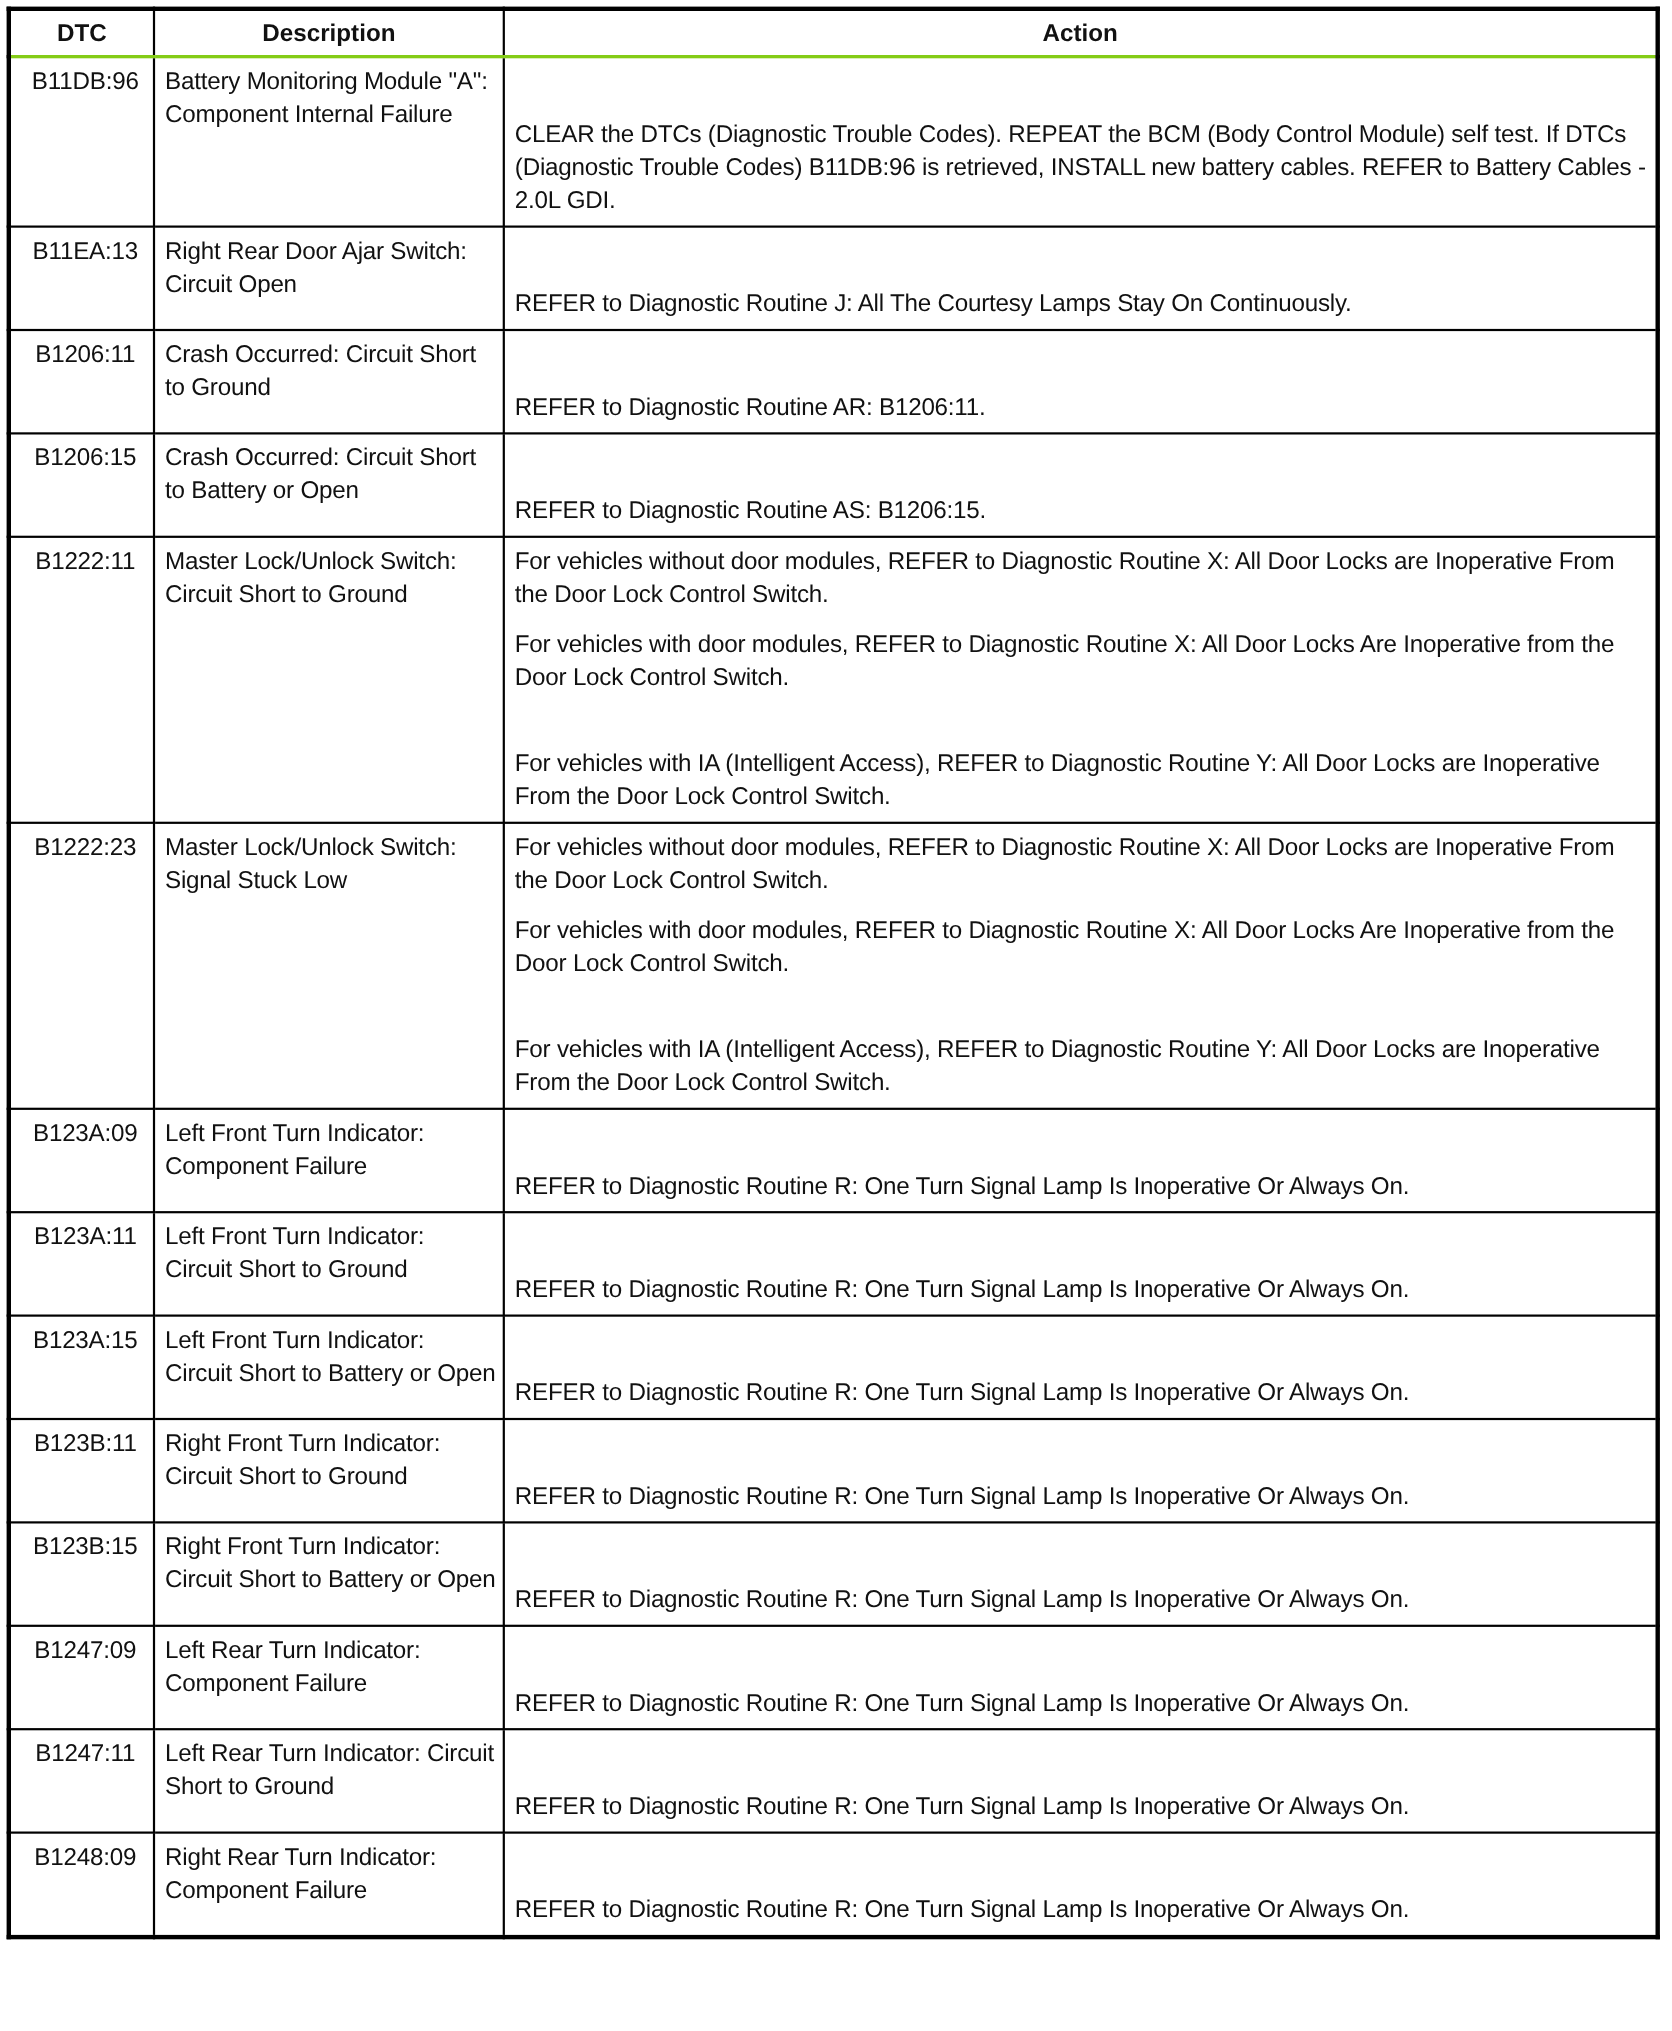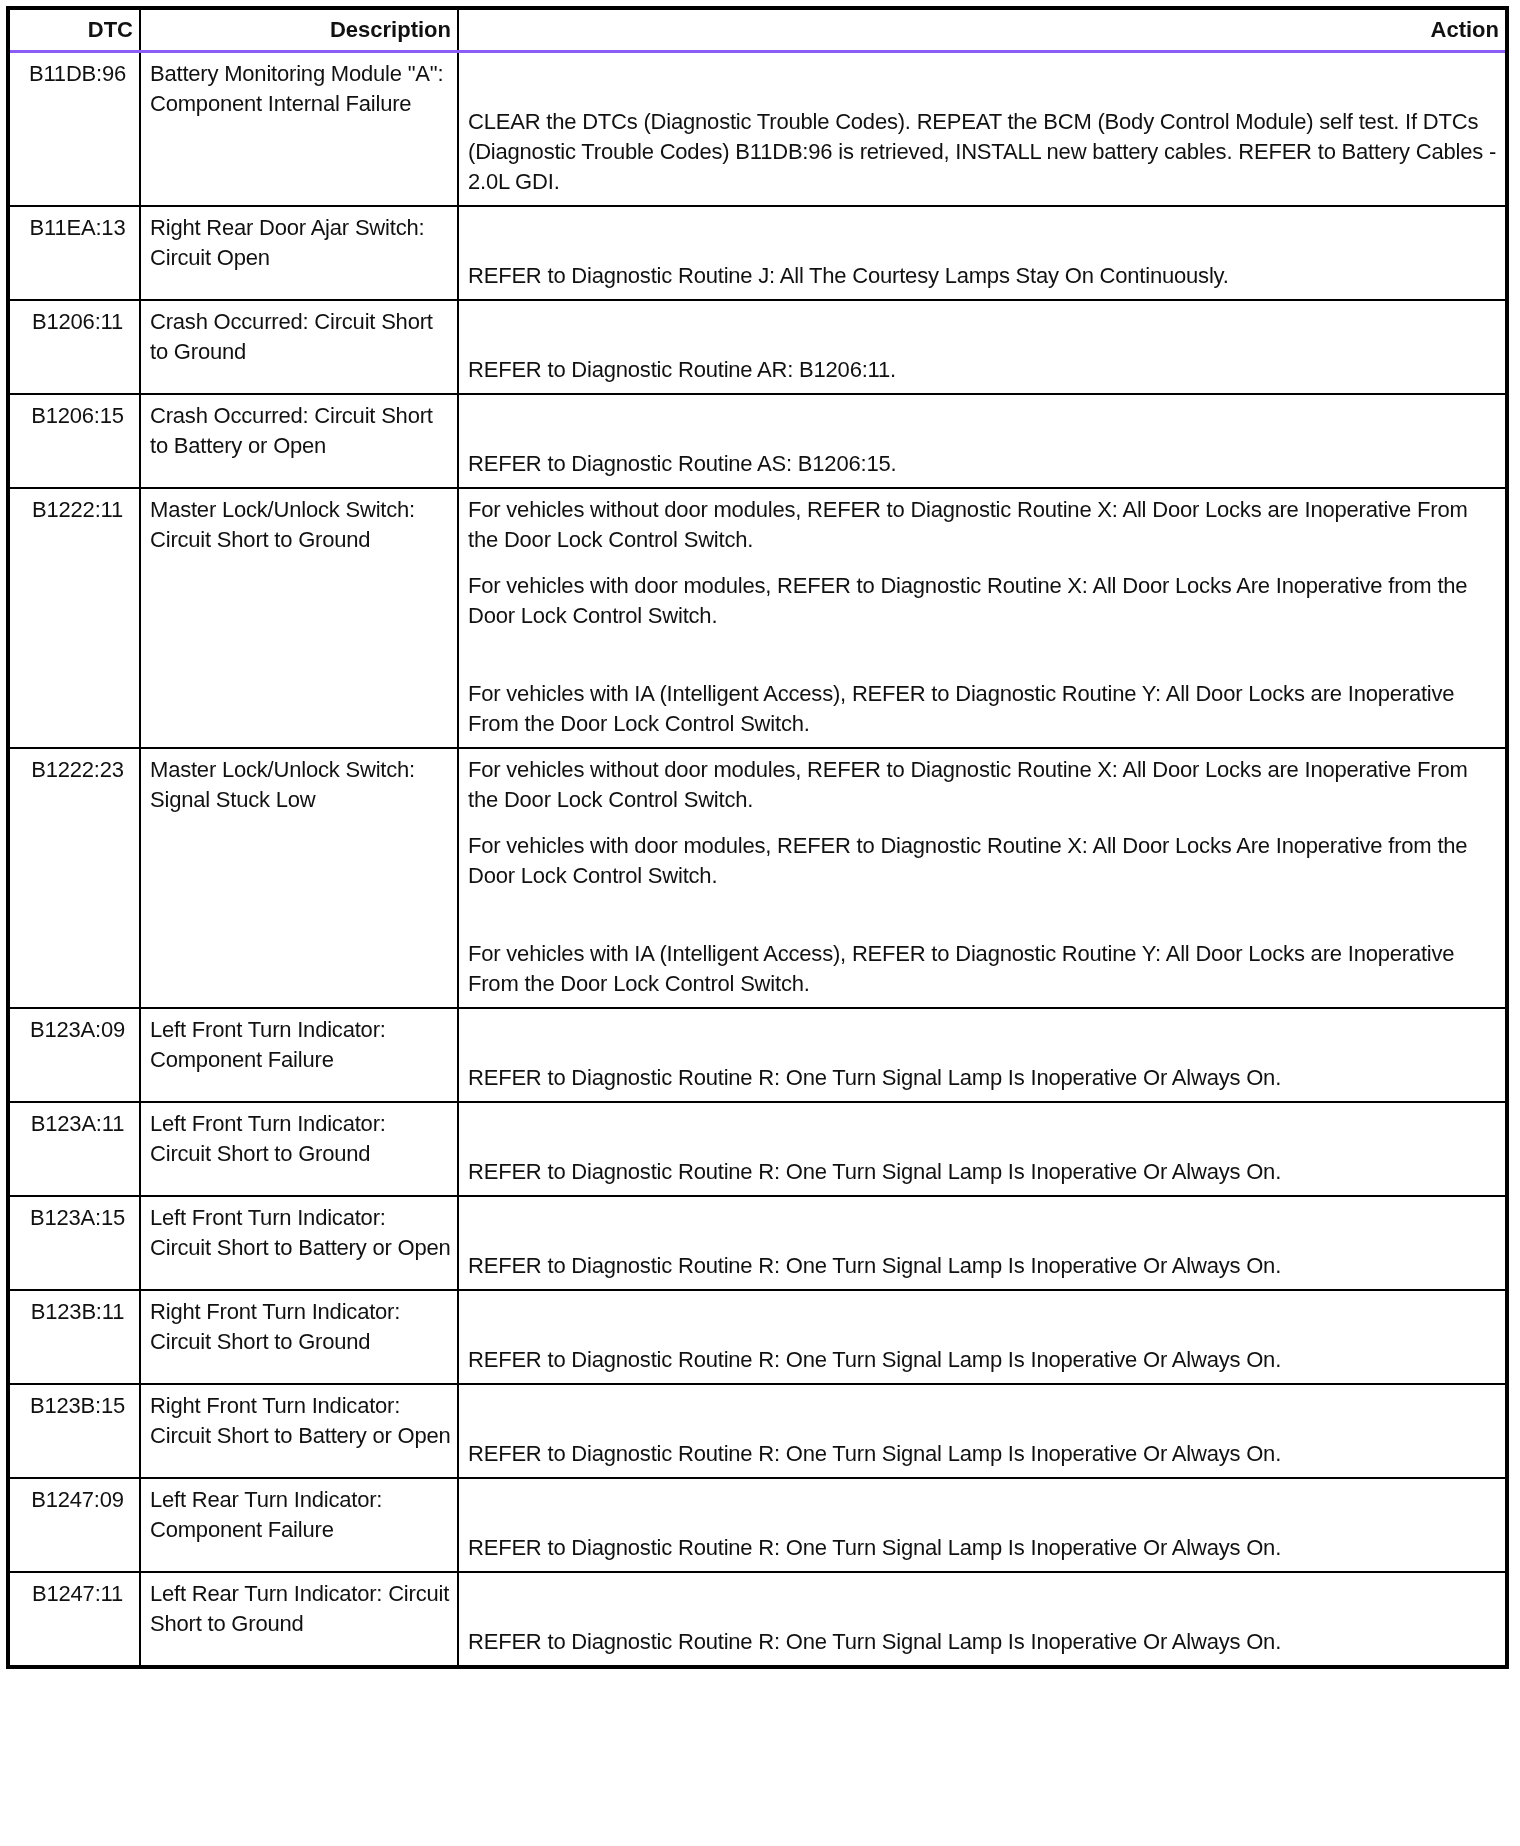--- a/index.html
+++ b/index.html
@@ -25,25 +25,25 @@
       border: 4px solid #000000;
       font-size: 22px;
       line-height: 30px;
     }
     table.dtc-table col.c-dtc { width: 132px; }
     table.dtc-table col.c-desc { width: 318px; }
     table.dtc-table col.c-action { width: auto; }
     table.dtc-table th {
       font-weight: bold;
       font-size: 22px;
-      text-align: right;
+      text-align: center;
       height: 36px;
       padding: 2px 6px;
       border-right: 2px solid #000;
-      border-bottom: 3px solid #8b5cf6;
+      border-bottom: 3px solid #84cc16;
     }
     table.dtc-table td {
       vertical-align: top;
       padding: 6px 6px 8px 9px;
       border-right: 2px solid #000;
       border-bottom: 2px solid #000;
       letter-spacing: -0.2px;
     }
     table.dtc-table td.dtc {
       text-align: center;
@@ -167,14 +167,21 @@
           <p>REFER to Diagnostic Routine R: One Turn Signal Lamp Is Inoperative Or Always On.</p>
         </td>
       </tr>
       <tr class="row-single">
         <td class="dtc">B1247:11</td>
         <td class="desc">Left Rear Turn Indicator: Circuit Short to Ground</td>
         <td class="action">
           <p>REFER to Diagnostic Routine R: One Turn Signal Lamp Is Inoperative Or Always On.</p>
         </td>
       </tr>
+      <tr class="row-single">
+        <td class="dtc">B1248:09</td>
+        <td class="desc">Right Rear Turn Indicator: Component Failure</td>
+        <td class="action">
+          <p>REFER to Diagnostic Routine R: One Turn Signal Lamp Is Inoperative Or Always On.</p>
+        </td>
+      </tr>
     </tbody>
 </table>
 
 </body></html>

